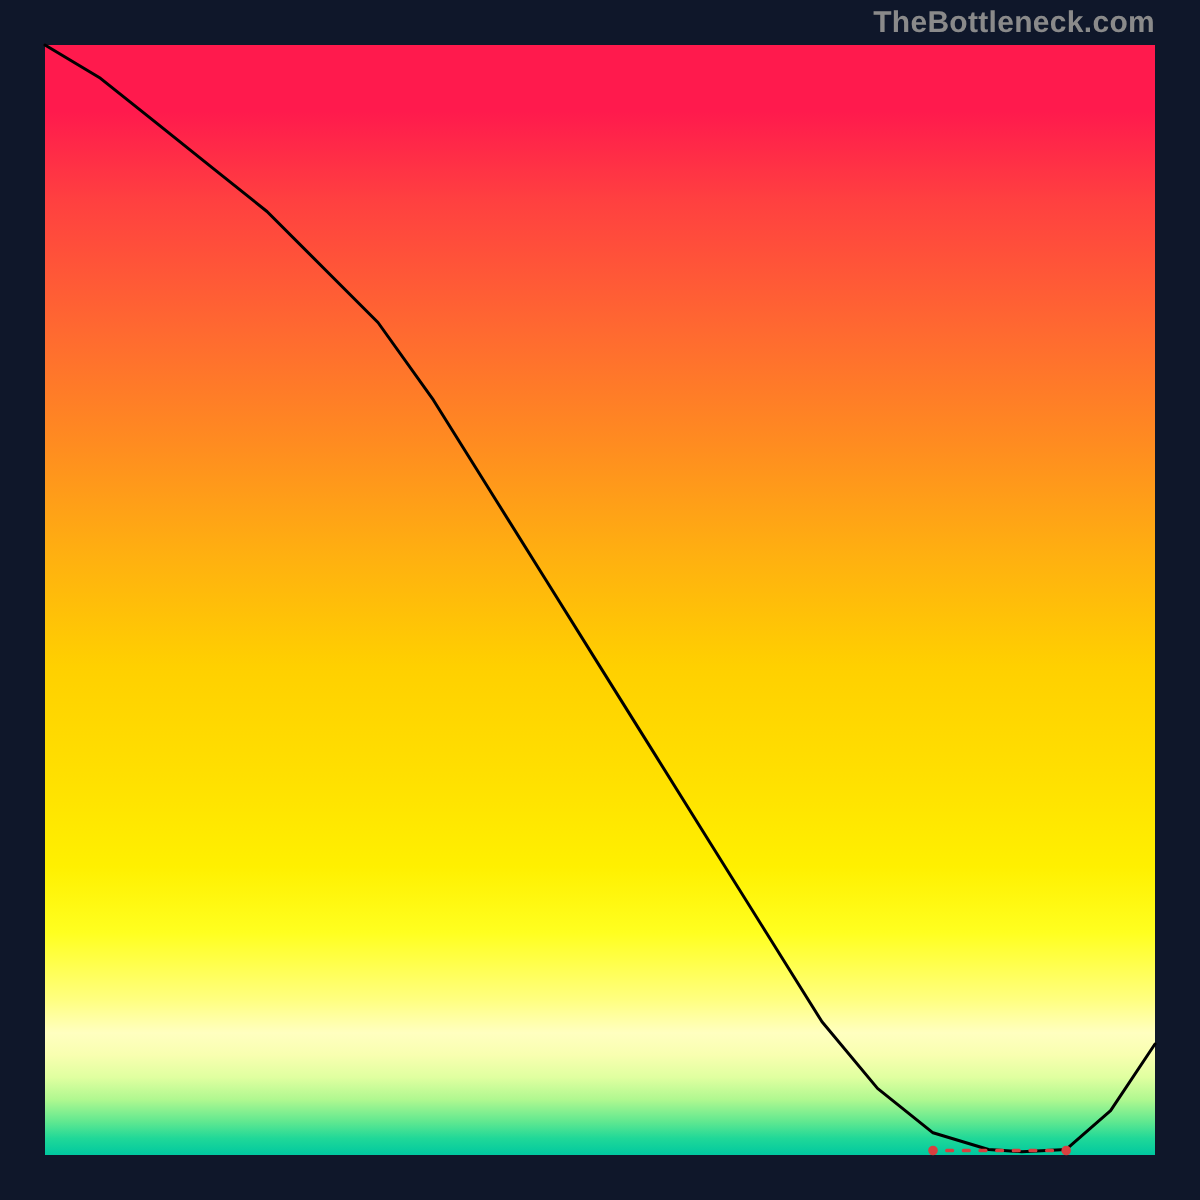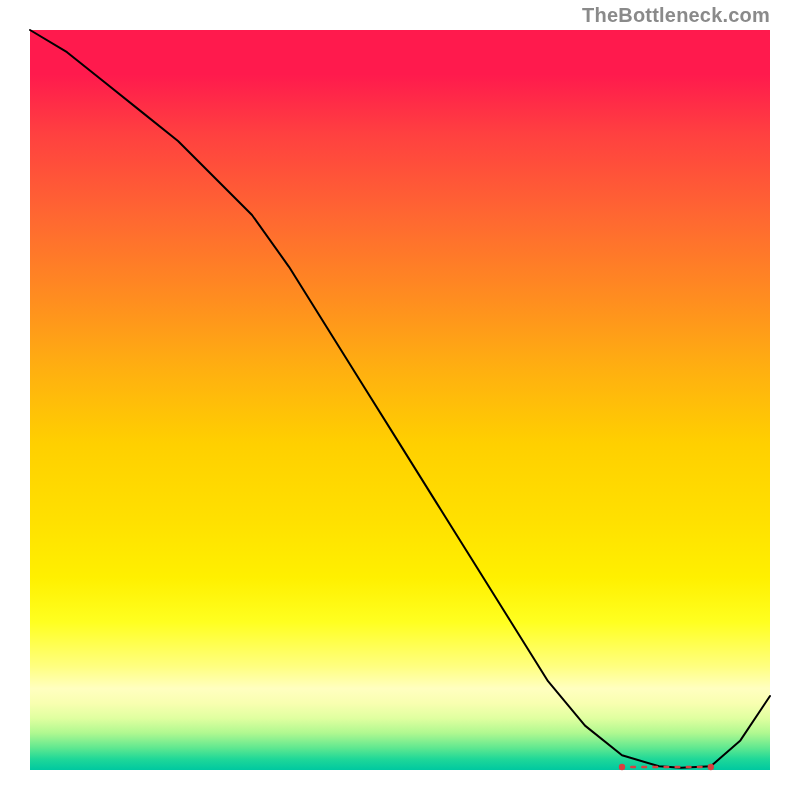--- a/index.html
+++ b/index.html
@@ -8,21 +8,21 @@
     width: 800px;
     height: 800px;
     background: #000;
     overflow: hidden;
     font-family: Arial, Helvetica, sans-serif;
   }
   .frame {
     position: relative;
     width: 800px;
     height: 800px;
-    background: #ffffff;
+    background: #0f172a;
   }
   .plot-area {
     position: absolute;
     left: 30px;
     top: 30px;
     width: 740px;
     height: 740px;
     
     background: linear-gradient(
       to bottom,

